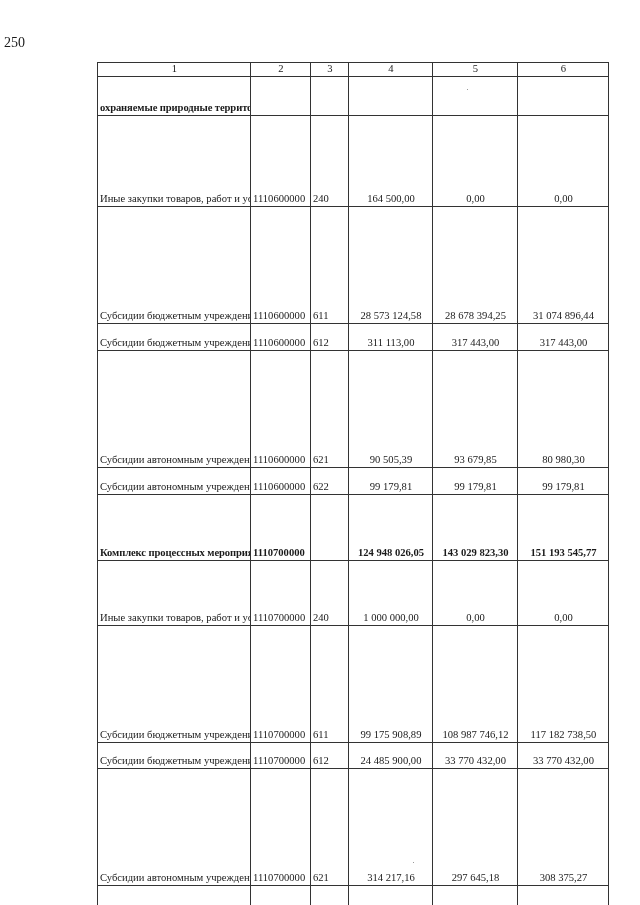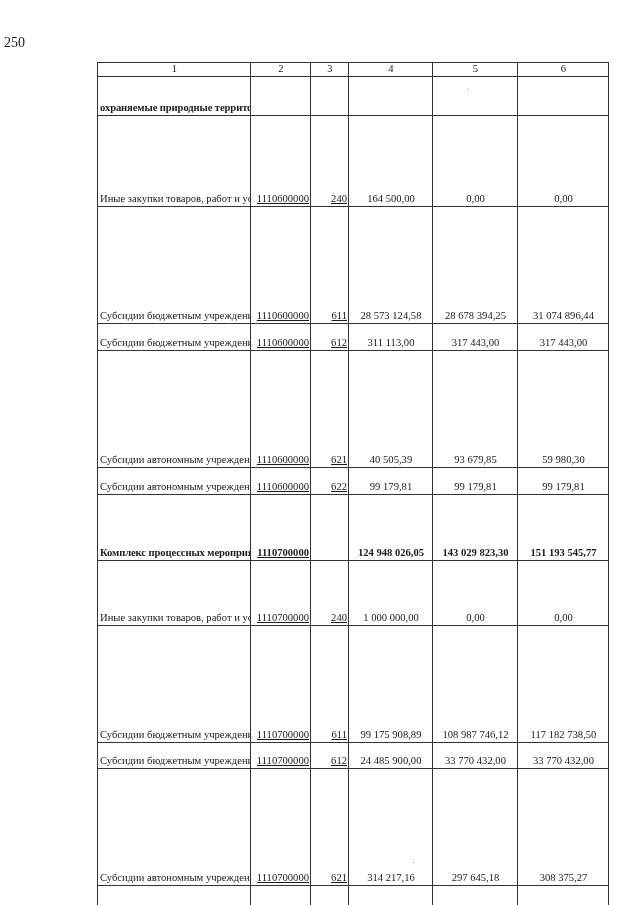--- a/index.html
+++ b/index.html
@@ -12,21 +12,21 @@
   table.budget col.c1 { width: 153px; }
   table.budget col.c2 { width: 60px; }
   table.budget col.c3 { width: 38px; }
   table.budget col.c4 { width: 84px; }
   table.budget col.c5 { width: 85px; }
   table.budget col.c6 { width: 91px; }
   table.budget td, table.budget th { border: 1px solid #333; padding: 0 1px 0 2px;
                  vertical-align: bottom; overflow: hidden; white-space: nowrap; }
   table.budget th { font-weight: normal; text-align: center; height: 12px; vertical-align: middle; }
   td.name { white-space: normal; text-align: left; }
-  td.code, td.vr { text-align: right; text-decoration: underline; }
+  td.code, td.vr { text-align: left; }
   td.num { text-align: center; padding-right: 1px; }
   tr.bold td { font-weight: bold; }
   tr.bold td.name { letter-spacing: -0.1px; }
   .dot { position: absolute; width: 1px; height: 1px; background: #999; }
 </style>
 </head>
 <body>
 
 <div class="page-number">250</div>
 
@@ -79,23 +79,23 @@
         <td class="code">1110600000</td>
         <td class="vr">612</td>
         <td class="num">311 113,00</td>
         <td class="num">317 443,00</td>
         <td class="num">317 443,00</td>
       </tr>
       <tr style="height: 117px;">
         <td class="name">Субсидии автономным учреждениям на финансовое обеспечение государственного (муниципального) задания на оказание государственных (муниципальных) услуг (выполнение работ)</td>
         <td class="code">1110600000</td>
         <td class="vr">621</td>
-        <td class="num">40 505,39</td>
+        <td class="num">90 505,39</td>
         <td class="num">93 679,85</td>
-        <td class="num">59 980,30</td>
+        <td class="num">80 980,30</td>
       </tr>
       <tr style="height: 27px;">
         <td class="name">Субсидии автономным учреждениям на иные цели</td>
         <td class="code">1110600000</td>
         <td class="vr">622</td>
         <td class="num">99 179,81</td>
         <td class="num">99 179,81</td>
         <td class="num">99 179,81</td>
       </tr>
       <tr class="bold" style="height: 66px;">

